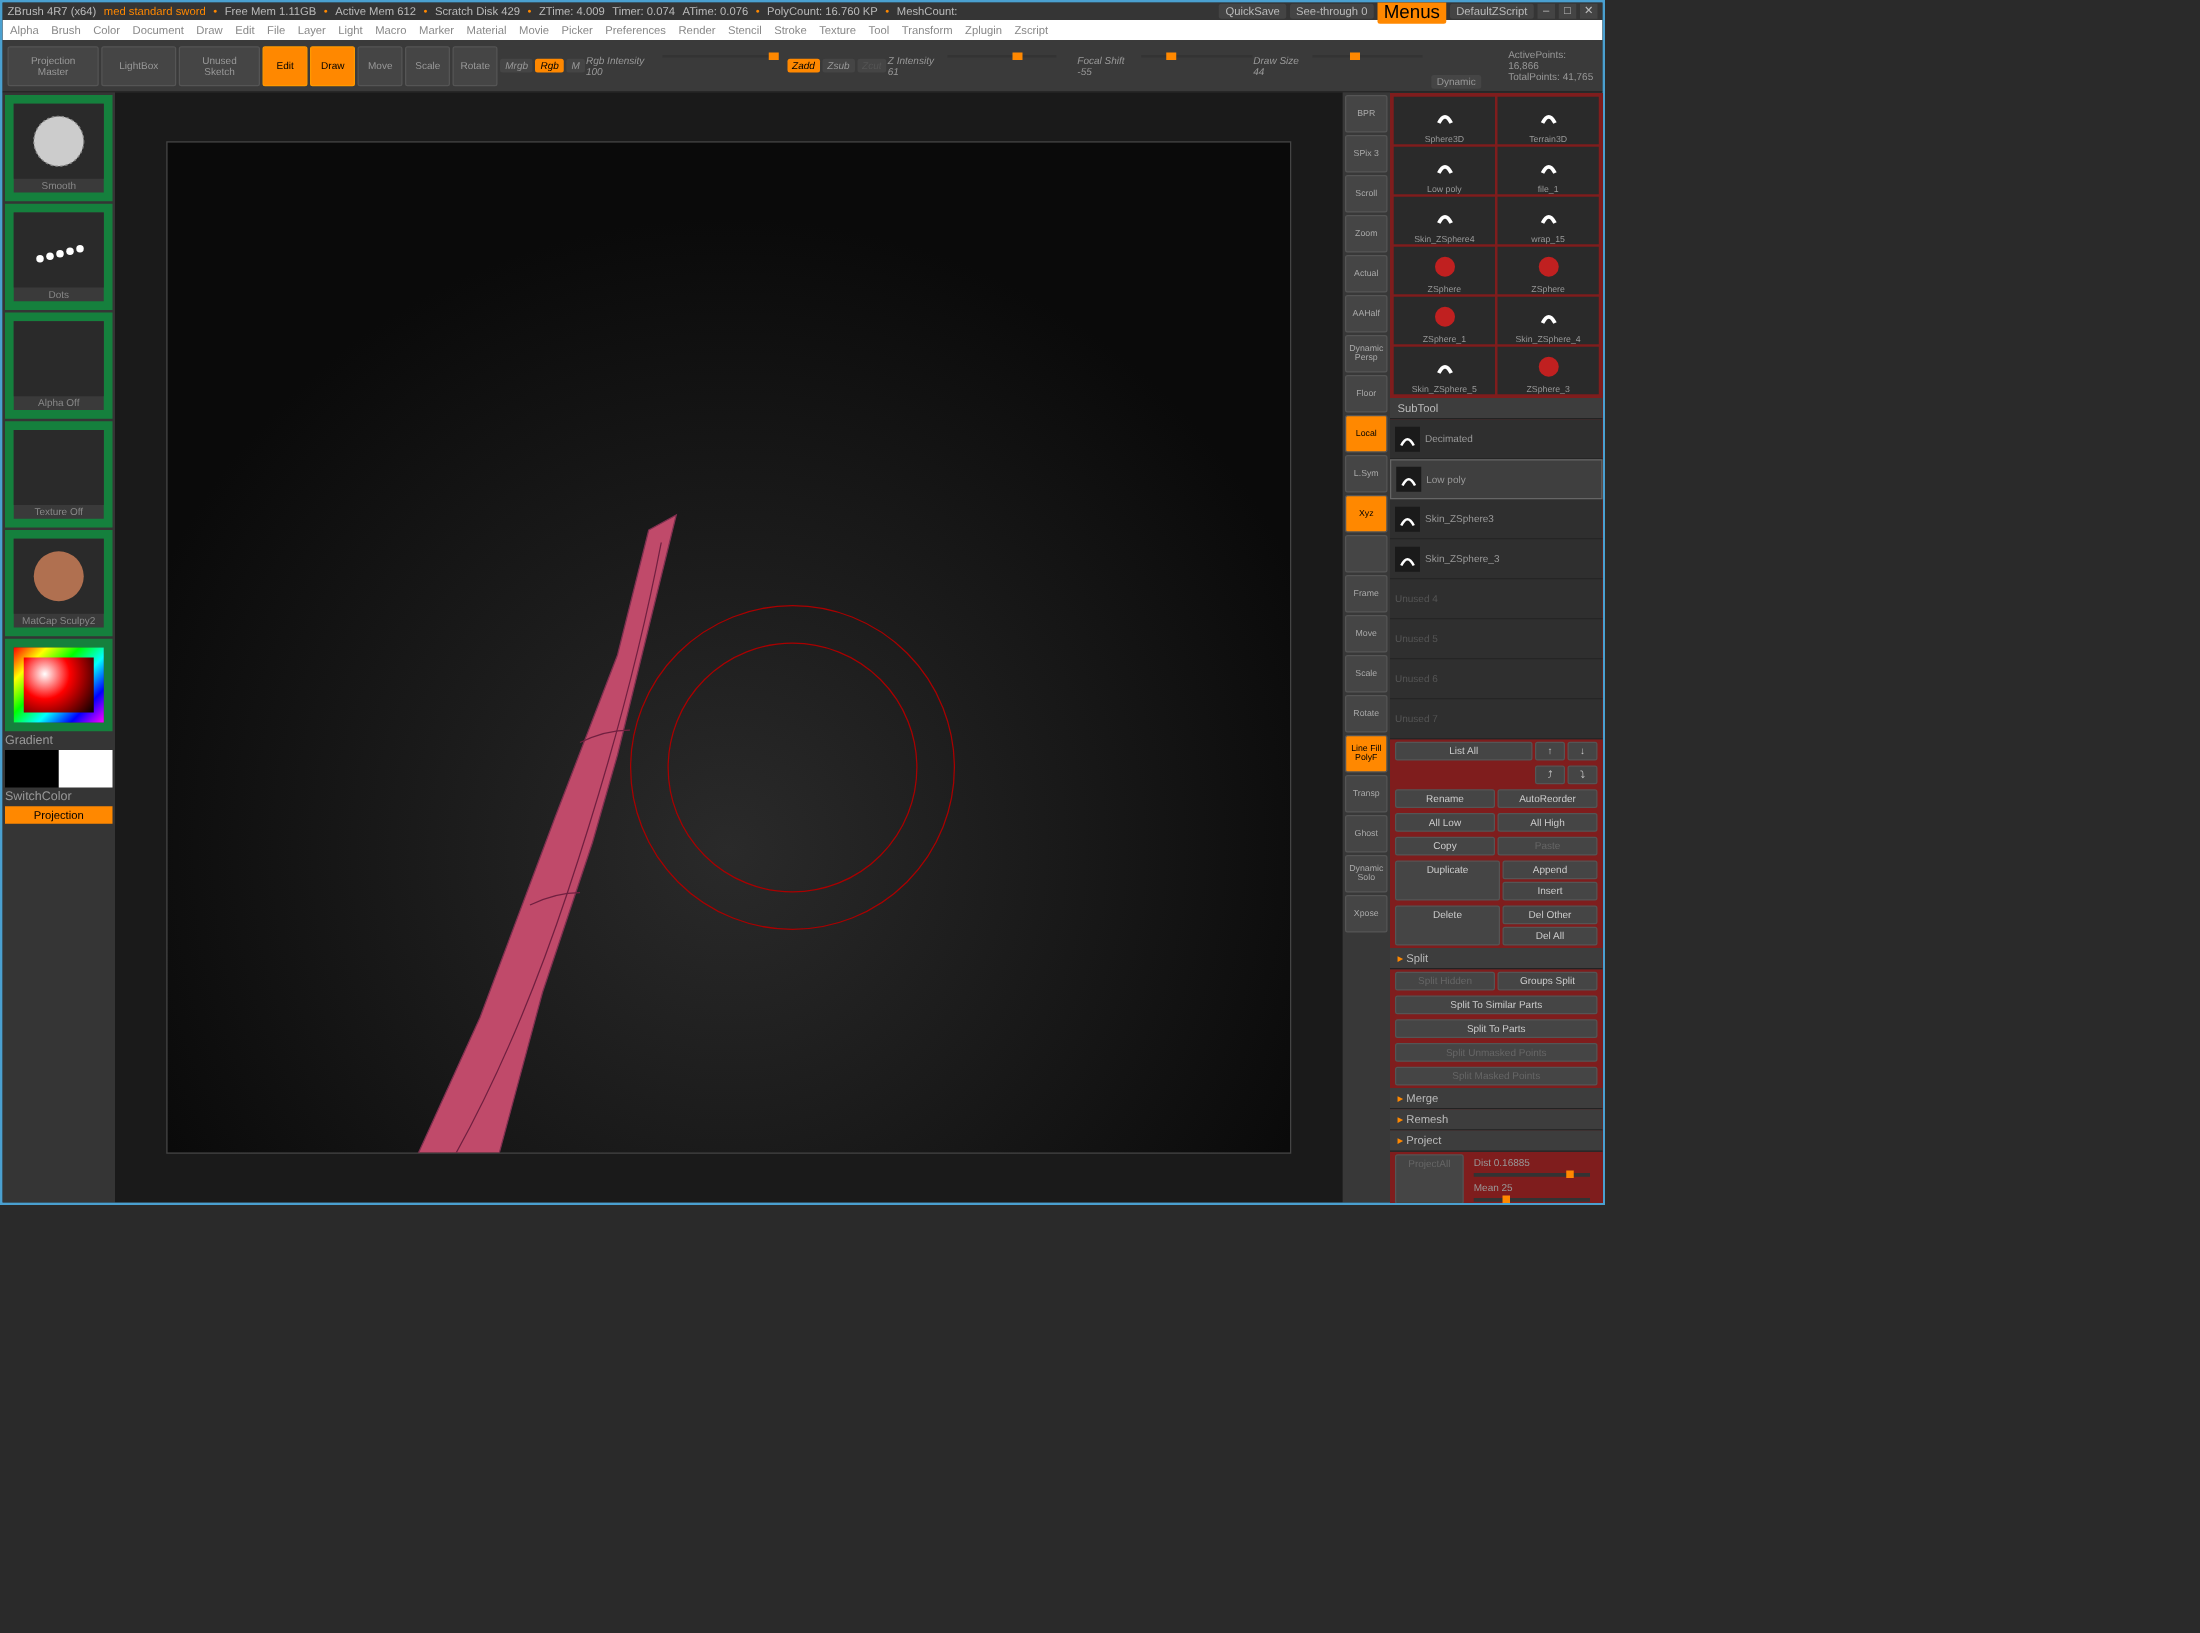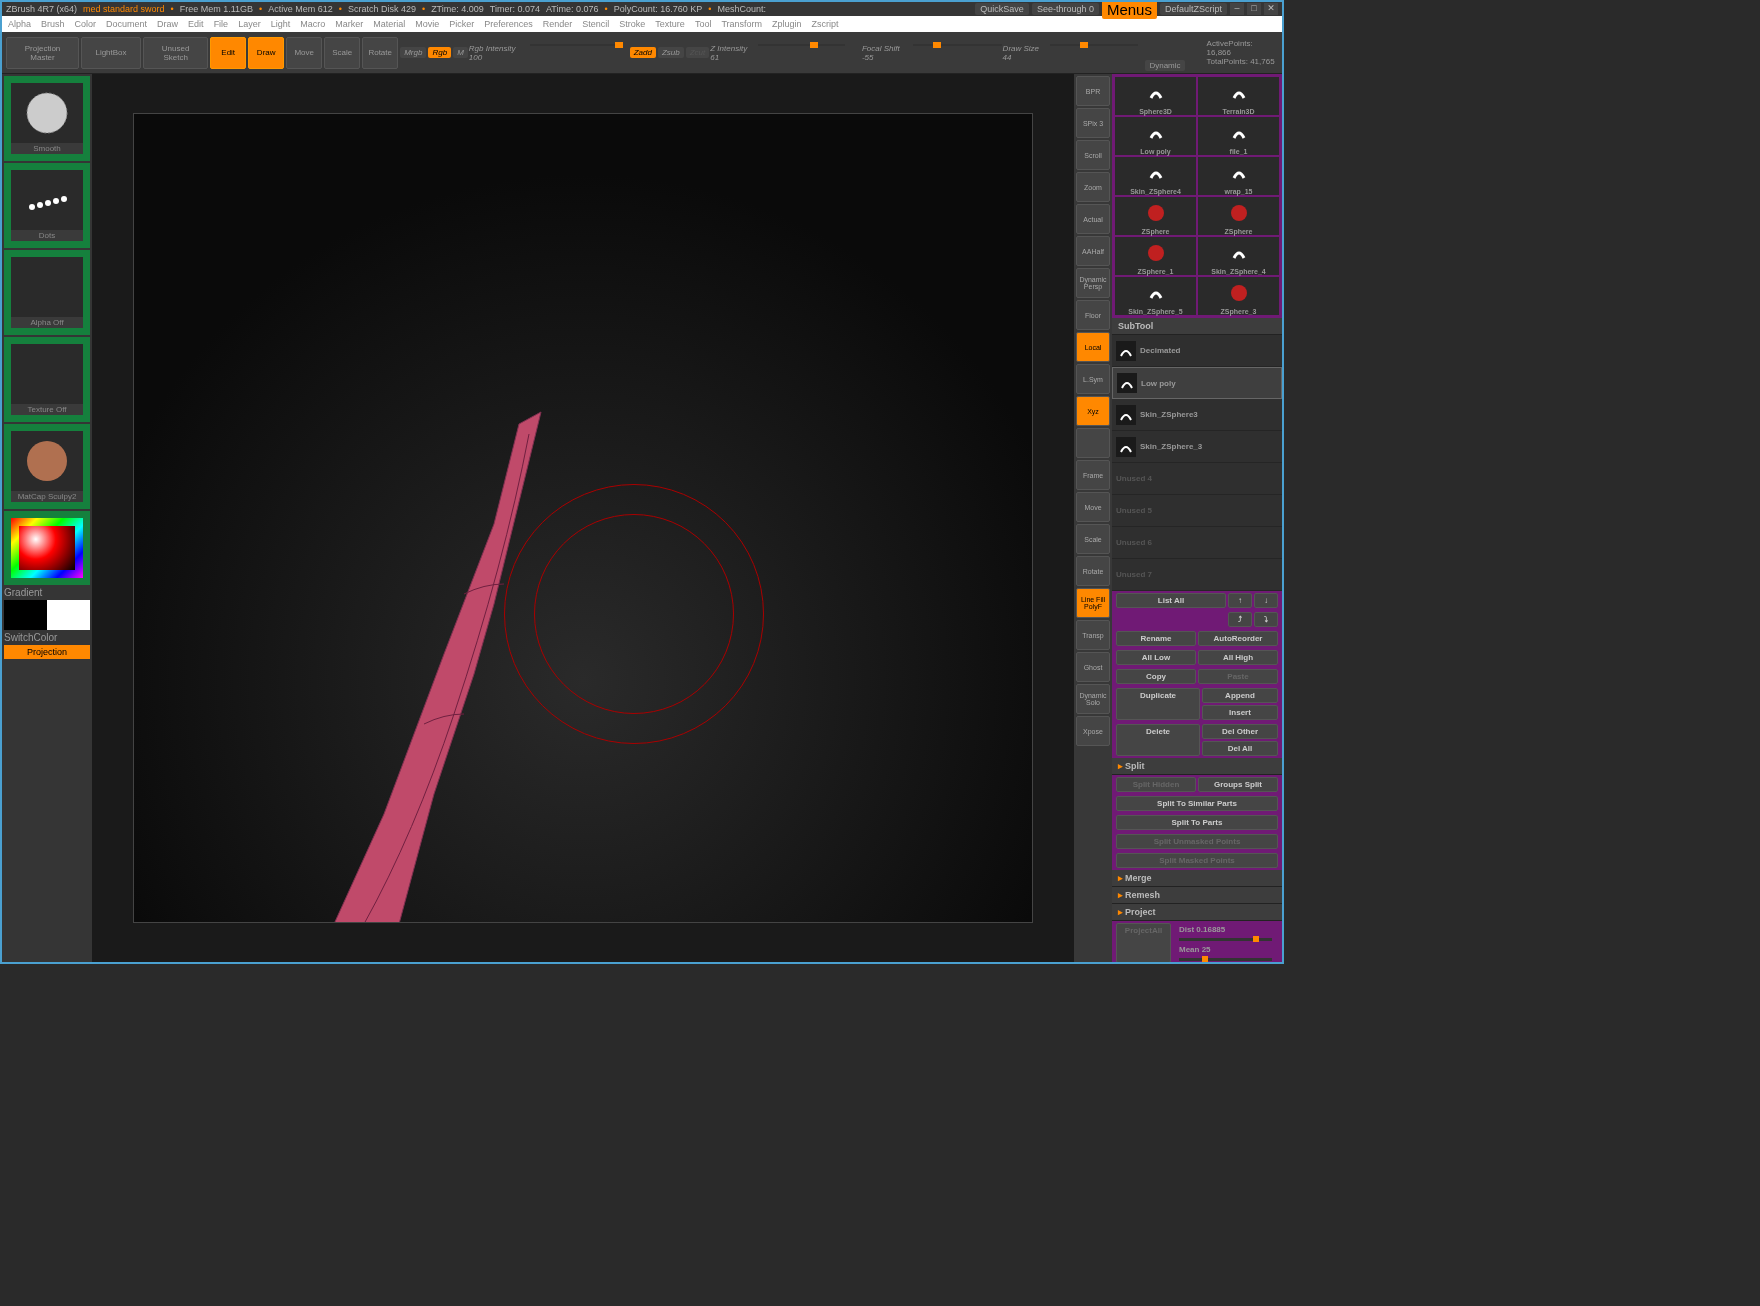--- a/index.html
+++ b/index.html
@@ -40,21 +40,21 @@
 .orange-btn { background:#ff8800; color:#000; padding:2px 4px; font-size:9px; text-align:center; }
 
 .canvas { flex:1; background:#1a1a1a; position:relative; display:flex; align-items:center; justify-content:center; }
 .viewport { width:900px; height:810px; background:radial-gradient(circle at 50% 70%,#2a2a2a 0%,#0a0a0a 70%); border:1px solid #444; position:relative; overflow:hidden; }
 .brushring { position:absolute; border:1px solid #a00; border-radius:50%; }
 
 .righttools { width:38px; background:#383838; display:flex; flex-direction:column; gap:2px; padding:2px; }
 .rtbtn { background:#454545; border:1px solid #555; height:30px; font-size:7px; text-align:center; display:flex; flex-direction:column; justify-content:center; color:#aaa; border-radius:2px; }
 .rtbtn.orange { background:#ff8800; color:#000; }
 
-.rightpanel { width:170px; background:#701a75; display:flex; flex-direction:column; font-size:8px; overflow-y:auto;font-weight:bold; }
+.rightpanel { width:170px; background:#7f1d1d; display:flex; flex-direction:column; font-size:8px; overflow-y:auto; }
 .toolgrid { display:grid; grid-template-columns:1fr 1fr; gap:2px; padding:3px; }
 .toolthumb { background:#2a2a2a; height:38px; text-align:center; font-size:7px; color:#999; position:relative; display:flex; flex-direction:column; justify-content:flex-end; }
 .toolthumb .ic { flex:1; display:flex; align-items:center; justify-content:center; }
 .section-hdr { background:#3d3d3d; padding:3px 6px; font-size:9px; color:#bbb; border-bottom:1px solid #222; }
 .section-hdr.exp::before { content:"▸ "; color:#ff8800; }
 .subtool-list { background:#2f2f2f; }
 .subtool-item { display:flex; align-items:center; padding:2px 4px; gap:4px; border-bottom:1px solid #252525; height:32px; }
 .subtool-item.sel { background:#3f3f3f; border:1px solid #666; }
 .subtool-item .icon { width:20px; height:20px; background:#1a1a1a; }
 .subtool-item .unused { color:#555; }

